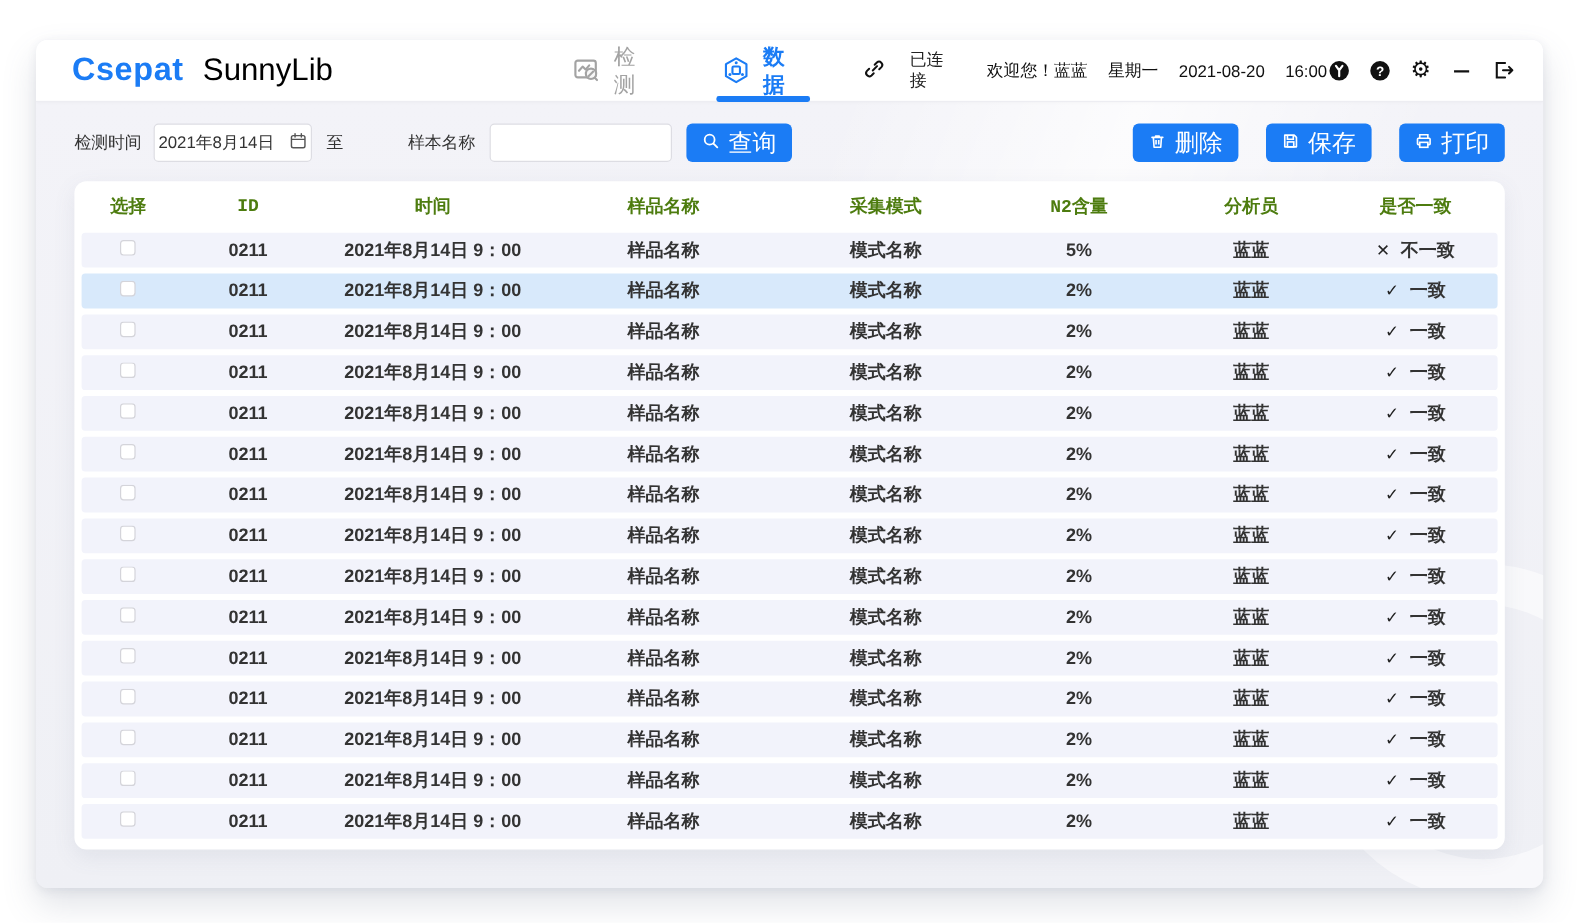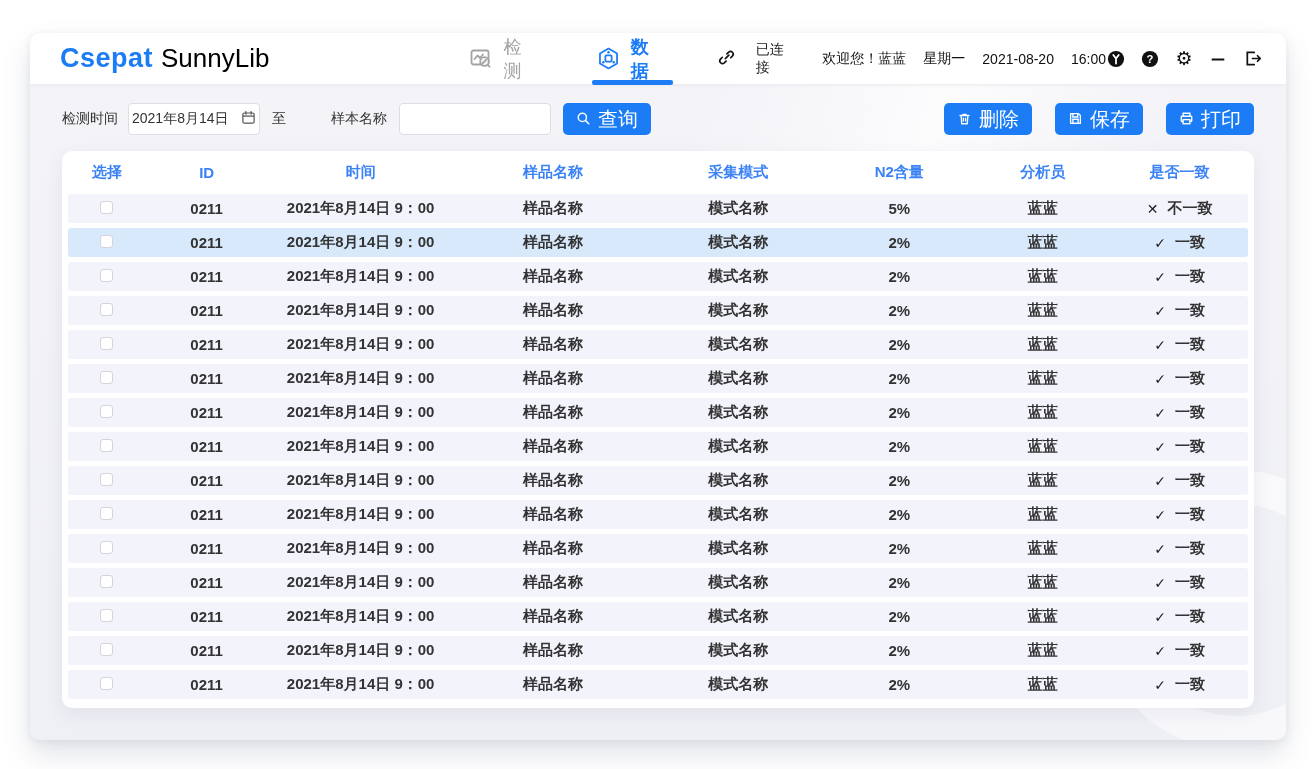--- a/index.html
+++ b/index.html
@@ -27,21 +27,21 @@
   }
   
   .navbar{
     height:52px; background:#ffffff; flex:0 0 52px;
     display:flex; align-items:center;
     padding:0 24px 0 30px;
     border-bottom:1px solid #ededf2;
     box-shadow:0 1px 3px rgba(0,0,0,.04);
     position:relative; z-index:5;
   }
-  .logo{display:flex;align-items:baseline;gap:8px;}
+  .logo{display:flex;align-items:baseline;gap:16px;}
   .logo .brand{font-size:27px;font-weight:bold;color:var(--accent);letter-spacing:.5px;}
   .logo .brand-suffix{font-size:26px;color:#000000;font-weight:400;}
   .nav-tabs{display:flex;gap:58px;margin-left:200px;}
   .nav-tab{display:flex;align-items:center;gap:10px;font-size:18px;color:var(--tab-inactive);
     position:relative;height:52px;cursor:pointer;}
   .nav-tab.active{color:var(--accent);font-weight:bold;}
   .nav-tab.active::after{
     content:"";position:absolute;left:-4px;right:-8px;bottom:0;height:5px;
     background:var(--accent);border-radius:2px;}
   .nav-tab svg{display:block;}
@@ -58,35 +58,35 @@
     transform:rotate(-4deg);pointer-events:none;z-index:0;}
   .deco-circle{position:absolute;right:-90px;bottom:-10px;width:280px;height:280px;border-radius:50%;
     border:34px solid rgba(255,255,255,.55);pointer-events:none;z-index:0;}
   
   .filter-row{position:relative;z-index:2;display:flex;align-items:center;height:32px;}
   .field-label{font-size:14px;color:#333;}
   .date-input{width:132px;height:32px;background:#fff;border:1px solid #dddde3;border-radius:4px;
     display:flex;align-items:center;justify-content:space-between;padding:0 3px;margin-left:10px;
     font-size:14px;color:#333;cursor:pointer;}
   .to-label{margin:0 12px;font-size:14px;color:#333;}
-  .sample-label{margin-left:33px;}
+  .sample-label{margin-left:42px;}
   .text-input{width:152px;height:32px;background:#fff;border:1px solid #dddde3;border-radius:4px;
     margin-left:12px;padding:0 8px;font-size:14px;color:#333;outline:none;
     font-family:"Liberation Sans","DejaVu Sans",sans-serif;}
   .btn{height:32px;border:none;border-radius:5px;background:var(--accent);color:#fff;
     font-size:20px;display:flex;align-items:center;gap:7px;padding:0 13px;cursor:pointer;
     font-family:"Liberation Sans","DejaVu Sans",sans-serif;}
   .search-btn{margin-left:12px;}
   .right-actions{margin-left:auto;display:flex;gap:23px;}
   
   .table-card{position:relative;z-index:1;margin:16px 0 24px;background:#ffffff;border-radius:10px;
     box-shadow:0 6px 18px rgba(100,110,140,.10);padding:0 6px 9px;}
   .trow{display:grid;grid-template-columns:6.6% 10.3% 15.8% 16.8% 14.6% 12.7% 11.6% 11.6%;
     align-items:center;text-align:center;}
-  .thead{height:43px;font-size:15px;font-weight:bold;color:#3b82f6;}
+  .thead{height:43px;font-size:15px;font-weight:bold;color:#4d7c0f;font-family:Liberation Mono, monospace;}
   .tbody .trow{height:29px;margin-bottom:5px;background:var(--row-bg);border-radius:3px;
     font-size:15px;color:var(--text-dark);font-weight:bold;}
   .tbody .trow.highlighted{background:var(--row-selected);}
   .tbody .trow:last-child{margin-bottom:0;}
   .checkbox{width:13px;height:13px;border:1px solid #d4d4da;border-radius:3px;background:#fff;
     display:inline-block;cursor:pointer;}
   .cell{overflow:hidden;white-space:nowrap;}
   .cell-consistency{display:flex;align-items:center;justify-content:center;gap:9px;}
   .mark{font-size:14px;color:#222;}
 </style>

